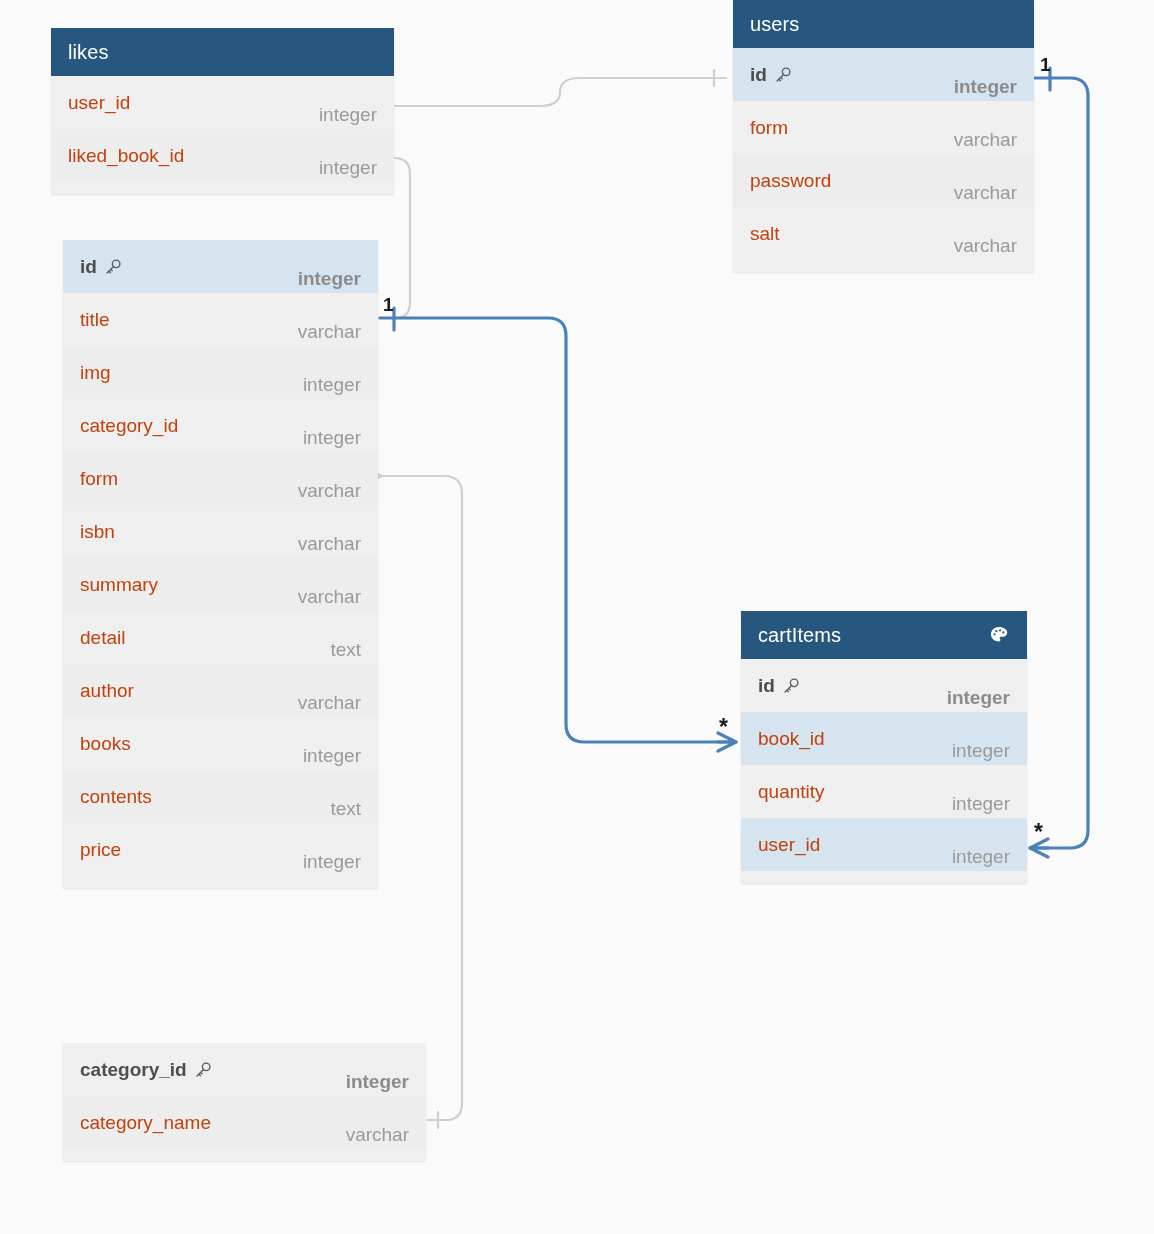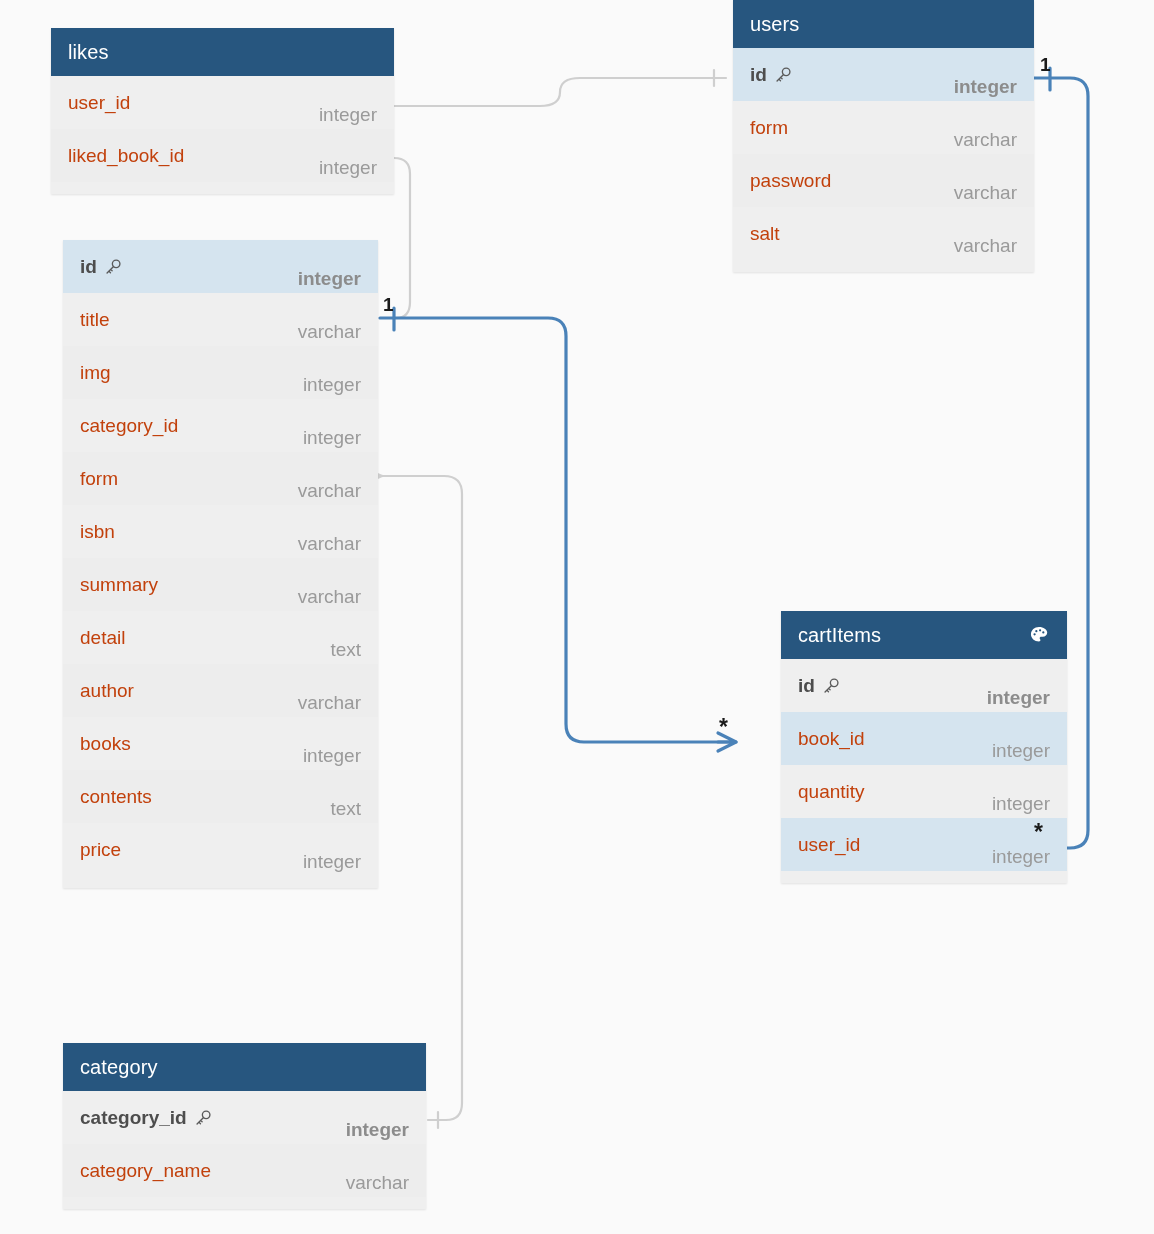--- a/index.html
+++ b/index.html
@@ -288,21 +288,21 @@
     </div>
     <div class="row">
       <span class="col-name">
           <span>price</span>
         </span>
       <span class="col-type">integer</span>
     </div>
     <div class="card-pad"></div>
   </div>
 
-  <div class="table-card" style="left:781px; top:611px; width:286px;">
+  <div class="table-card" style="left:741px; top:611px; width:286px;">
     <div class="table-header">
       <span>cartItems</span>
       <span class="header-icon">
         <svg viewBox="0 0 24 24" width="22" height="22">
           <path d="M12 3.2c-4.9 0-8.8 3.5-8.8 7.9 0 4.4 3.9 7.9 8.8 7.9 0.95 0 1.6-0.66 1.6-1.45
                    0-0.42-0.18-0.76-0.43-1.05-0.26-0.3-0.43-0.64-0.43-1.05 0-0.8 0.66-1.45 1.52-1.45h1.8
                    c2.7 0 4.9-2.1 4.9-4.7C20.96 6.2 16.9 3.2 12 3.2z" fill="#ffffff"></path>
           <circle cx="7.2" cy="11.3" r="1.25" fill="#27567f"></circle>
           <circle cx="9.1" cy="7.8" r="1.2" fill="#27567f"></circle>
           <circle cx="13.2" cy="6.9" r="1.2" fill="#27567f"></circle>
@@ -337,23 +337,20 @@
     <div class="row pk-highlight">
       <span class="col-name">
           <span>user_id</span>
         </span>
       <span class="col-type">integer</span>
     </div>
     <div class="card-pad"></div>
   </div>
 
   <div class="table-card" style="left:63px; top:1043px; width:363px;">
-    <div class="table-header">
-      <span>category</span>
-    </div>
     <div class="row bold">
       <span class="col-name">
         <span>category_id</span>
         <span class="key-icon">
           <svg viewBox="0 0 20 20" width="18" height="18">
             <circle cx="13.5" cy="6.5" r="4.2" fill="none" stroke="#5a5a5a" stroke-width="1.5"></circle>
             <path d="M 10.6 9.4 L 3.4 16.6 M 5.4 14.6 L 7.2 16.4 M 7.4 12.6 L 9.0 14.2" fill="none" stroke="#5a5a5a" stroke-width="1.5" stroke-linecap="round"></path>
           </svg>
         </span>
       </span>

